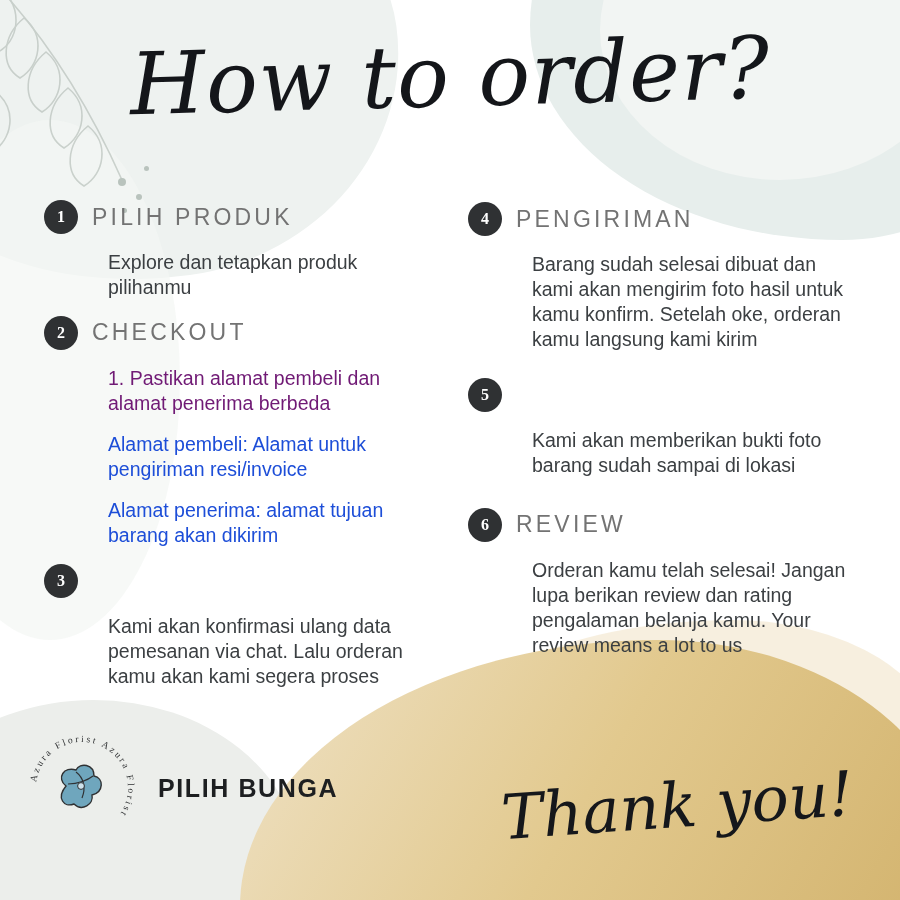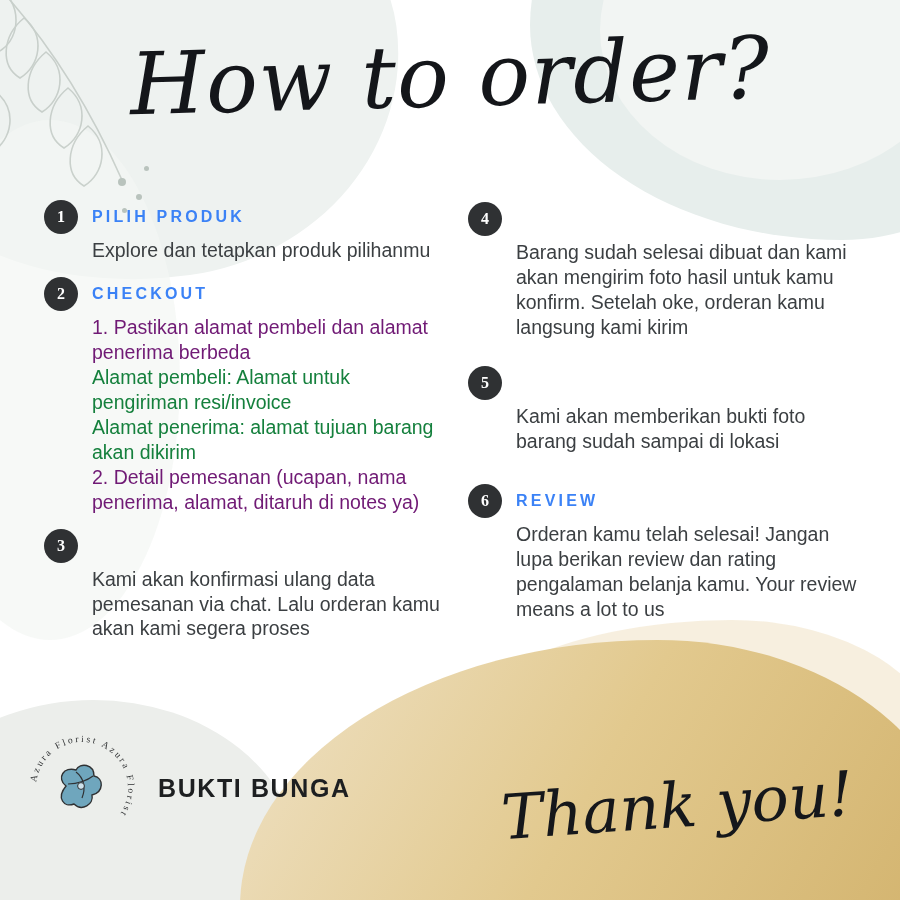--- a/index.html
+++ b/index.html
@@ -159,40 +159,40 @@
     background: #2f3133;
     color: #ffffff;
     font-size: 16px;
     font-weight: 700;
     display: flex;
     align-items: center;
     justify-content: center;
     font-family: "Liberation Serif", serif;
   }
   .step-title {
-    font-size: 16px;
-    font-weight: 700;
+    font-size: 23px;
+    font-weight: 400;
     letter-spacing: 3.2px;
-    color: #3b82f6;
+    color: #737373;
   }
   .step-body {
     margin-left: 48px;
     font-size: 19.5px;
     line-height: 1.28;
     color: #3b3f42;
   }
   .step-body p {
-    margin: 0;
+    margin: 16px;
   }
   .note-pink {
     color: #701a75;
     margin-top: 2px;
   }
   .note-orange {
-    color: #15803d;
+    color: #1d4ed8;
     margin-left: 22px;
     margin-top: 1px;
   }
 
   
   .brand {
     position: absolute;
     left: 22px;
     bottom: 52px;
     display: flex;
@@ -276,40 +276,40 @@
 
       <div class="step">
         <div class="step-head">
           <div class="badge">2</div>
           <div class="step-title">CHECKOUT</div>
         </div>
         <div class="step-body">
           <p class="note-pink">1. Pastikan alamat pembeli dan alamat penerima berbeda</p>
           <p class="note-orange">Alamat pembeli: Alamat untuk pengiriman resi/invoice</p>
           <p class="note-orange">Alamat penerima: alamat tujuan barang akan dikirim</p>
-          <p class="note-pink">2. Detail pemesanan (ucapan, nama penerima, alamat, ditaruh di notes ya)</p>
         </div>
       </div>
 
       <div class="step">
         <div class="step-head">
           <div class="badge">3</div>
         </div>
         <div class="step-body">
           <p>Kami akan konfirmasi ulang data pemesanan via chat. Lalu orderan kamu akan kami segera proses</p>
         </div>
       </div>
 
     </div>
 
     <div class="col col-right">
 
       <div class="step">
         <div class="step-head">
           <div class="badge">4</div>
+          <div class="step-title">PENGIRIMAN</div>
         </div>
         <div class="step-body">
           <p>Barang sudah selesai dibuat dan kami akan mengirim foto hasil untuk kamu konfirm. Setelah oke, orderan kamu langsung kami kirim</p>
         </div>
       </div>
 
       <div class="step" style="margin-top:26px;">
         <div class="step-head">
           <div class="badge">5</div>
         </div>
@@ -342,19 +342,19 @@
         </text>
         <g transform="translate(60,62)">
           <path d="M-16,-4 C-26,-12 -18,-24 -6,-20 C-2,-28 12,-26 12,-14 C22,-12 22,2 10,5 C12,14 0,22 -8,14 C-18,18 -26,8 -16,-4 Z" fill="#6fa6bd" stroke="#2f3133" stroke-width="1.4"></path>
           <path d="M-6,-18 C2,-12 4,-2 0,8" fill="none" stroke="#2f3133" stroke-width="1.2"></path>
           <path d="M-14,-6 C-4,-6 6,-10 11,-14" fill="none" stroke="#2f3133" stroke-width="1.2"></path>
           <circle cx="-1" cy="-4" r="3.4" fill="#cfe3ec" stroke="#2f3133" stroke-width="1"></circle>
         </g>
       </svg>
     </div>
     <div class="brand-text">
-      <div>BUKTI BUNGA</div>
+      <div>PILIH BUNGA</div>
     </div>
   </div>
 
   <div class="thankyou">Thank you!</div>
 
 </div>
 
 </body></html>

